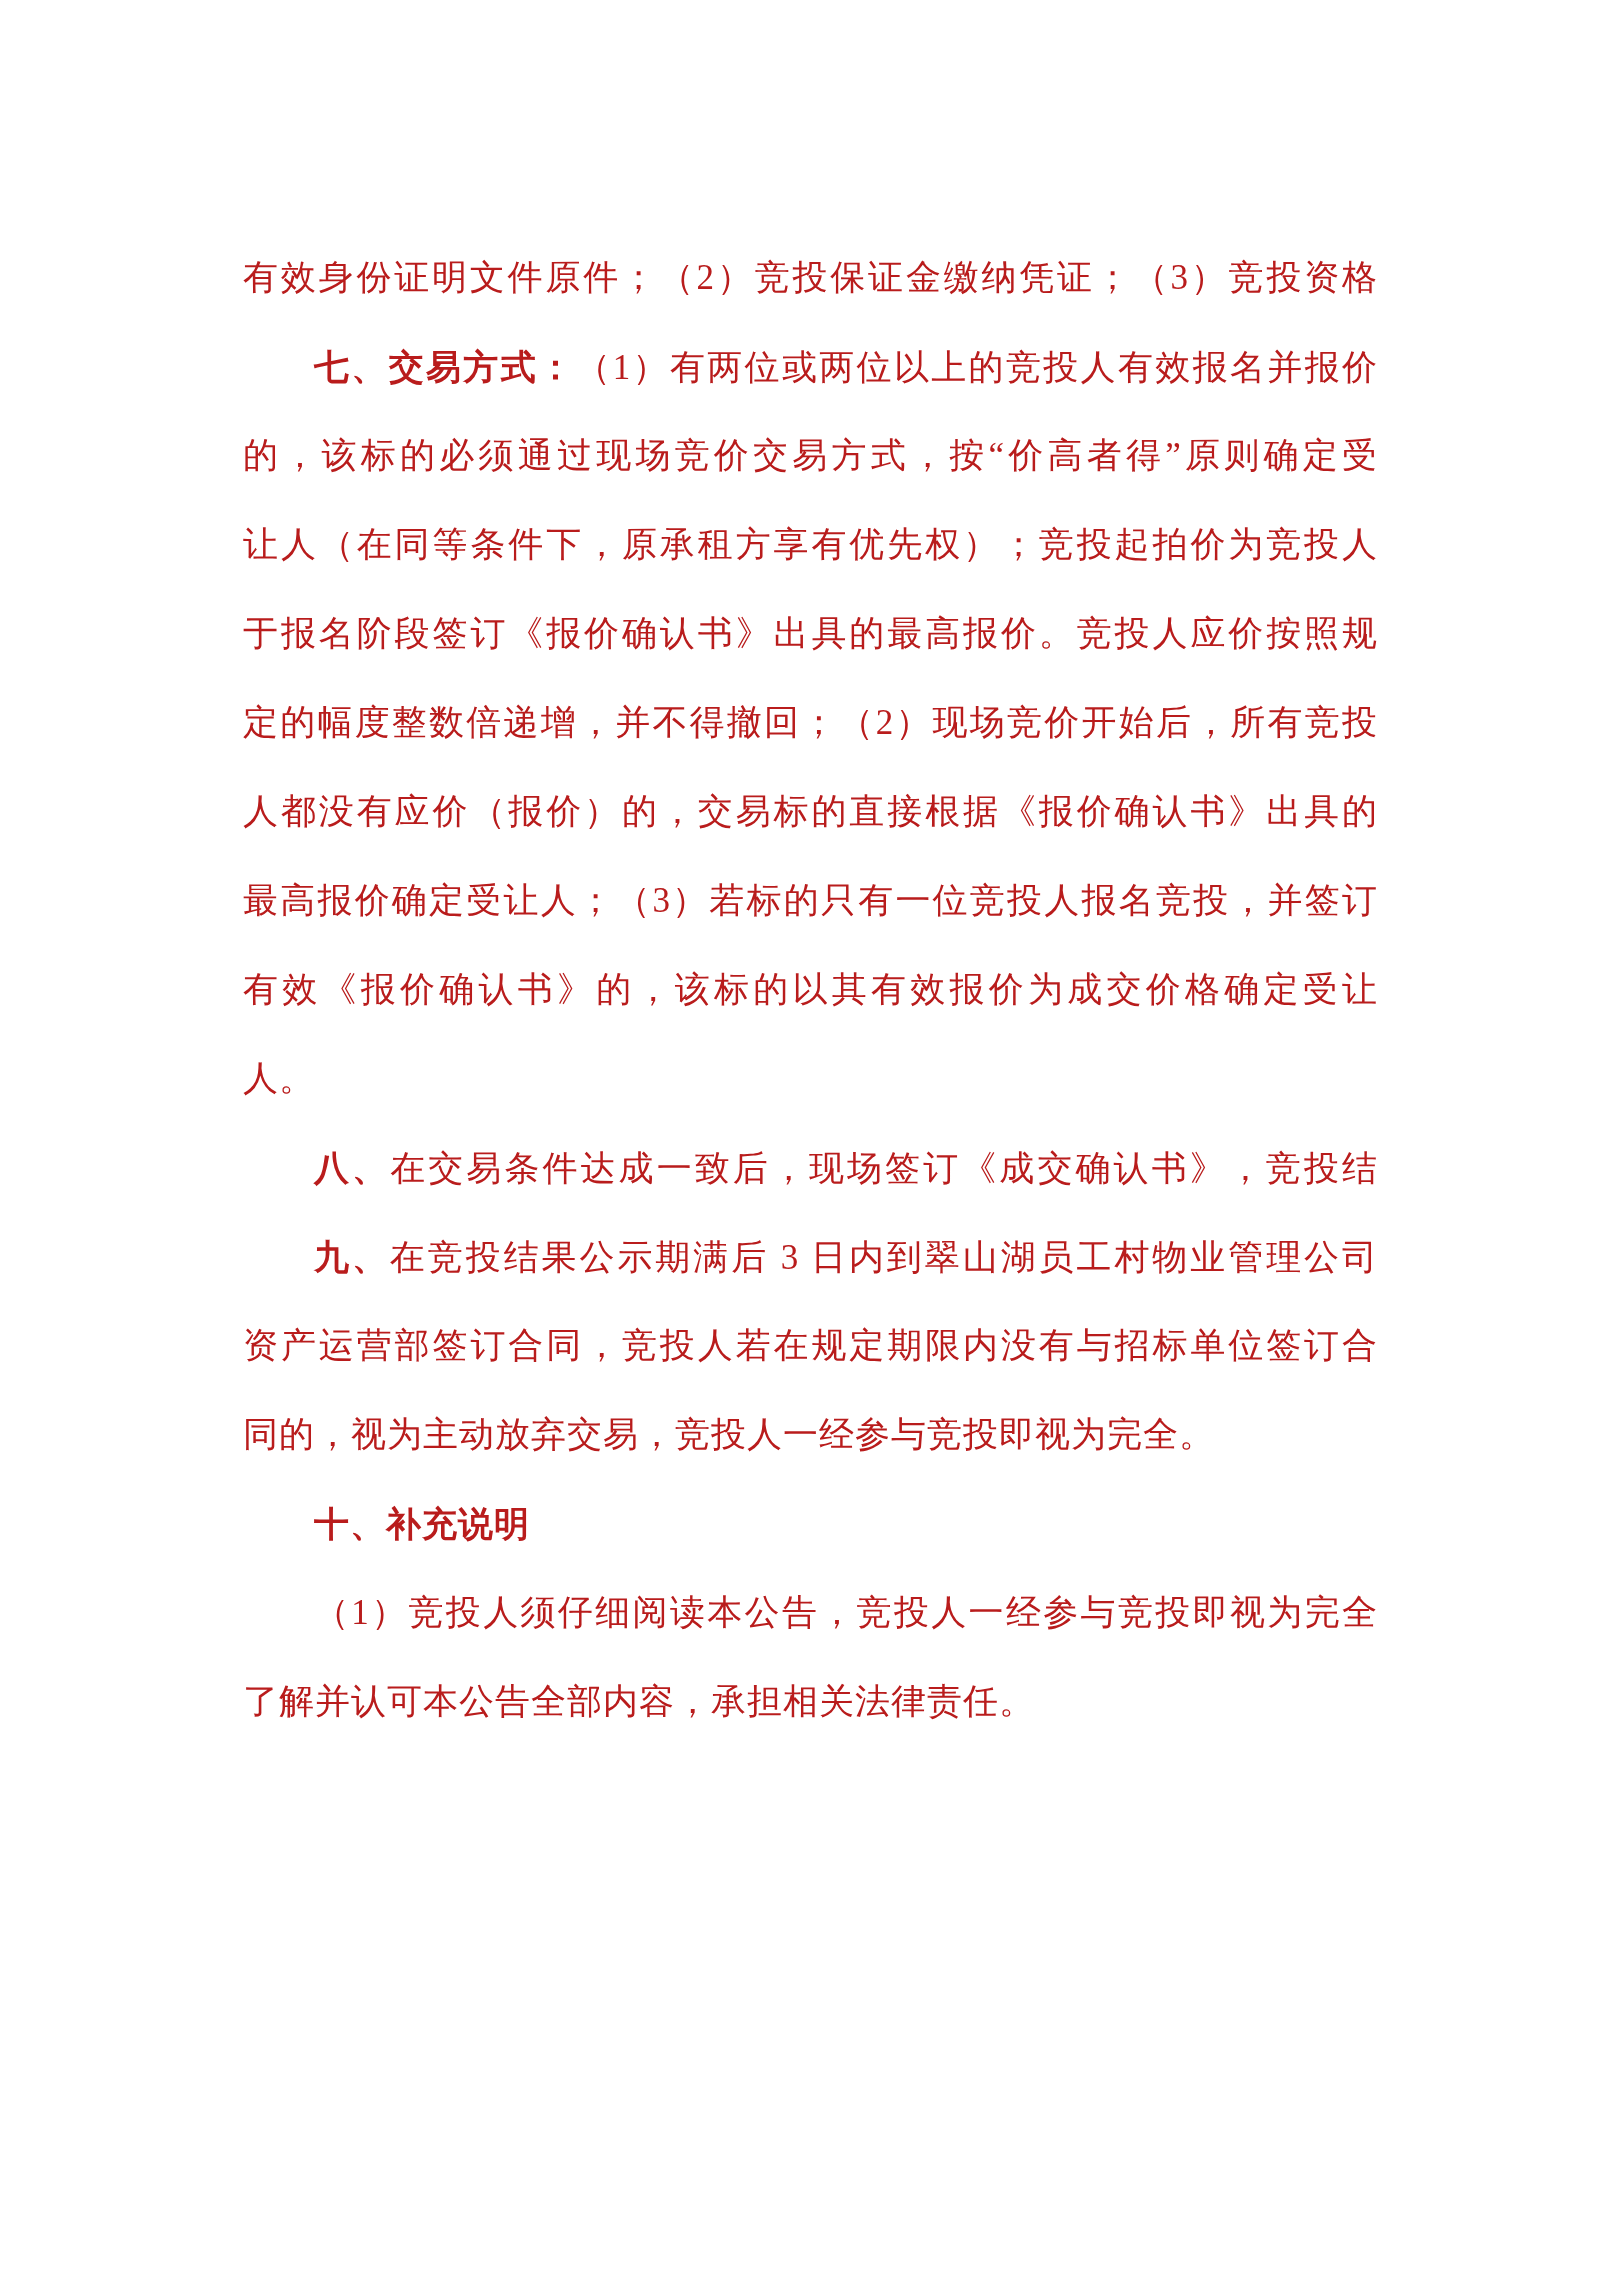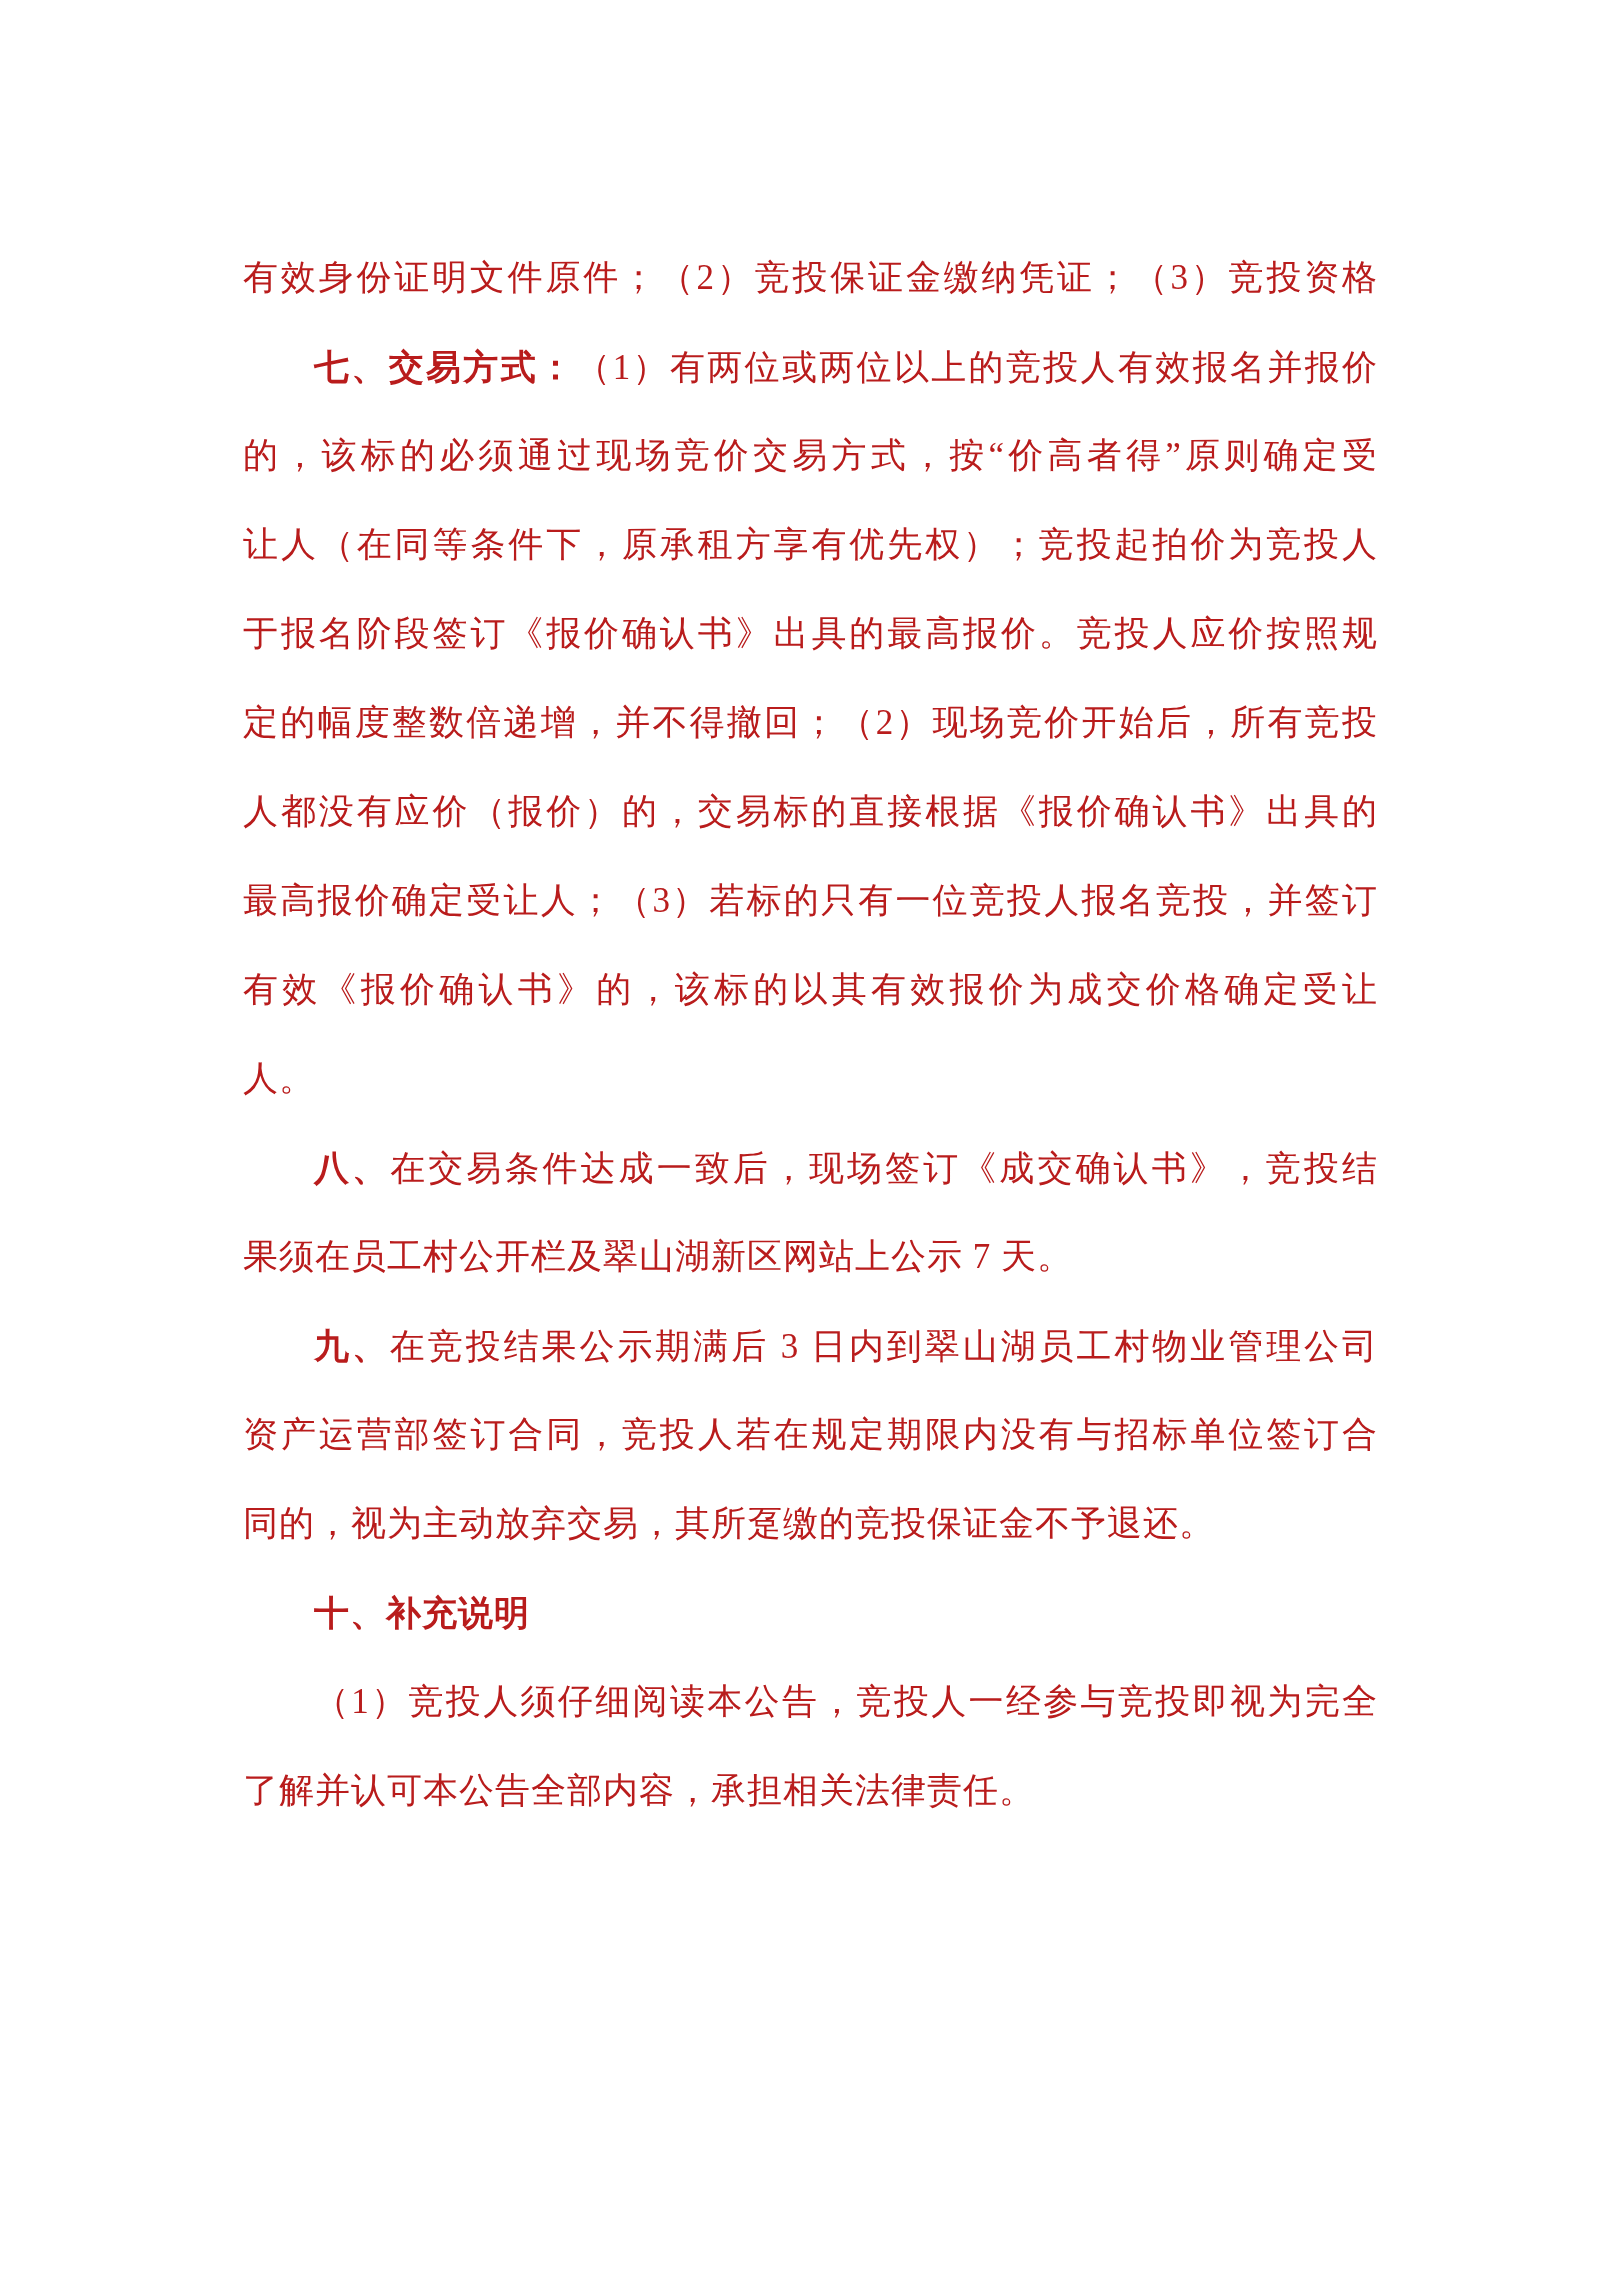--- a/index.html
+++ b/index.html
@@ -57,22 +57,21 @@
       <div class="line indent fill"><span class="run run-bold">七、交易方式：</span><span class="run">（1）有两位或两位以上的竞投人有效报名并报价</span></div>
       <div class="line fill"><span class="run">的，该标的必须通过现场竞价交易方式，按“价高者得”原则确定受</span></div>
       <div class="line fill"><span class="run">让人（在同等条件下，原承租方享有优先权）；竞投起拍价为竞投人</span></div>
       <div class="line fill"><span class="run">于报名阶段签订《报价确认书》出具的最高报价。竞投人应价按照规</span></div>
       <div class="line fill"><span class="run">定的幅度整数倍递增，并不得撤回；（2）现场竞价开始后，所有竞投</span></div>
       <div class="line fill"><span class="run">人都没有应价（报价）的，交易标的直接根据《报价确认书》出具的</span></div>
       <div class="line fill"><span class="run">最高报价确定受让人；（3）若标的只有一位竞投人报名竞投，并签订</span></div>
       <div class="line fill"><span class="run">有效《报价确认书》的，该标的以其有效报价为成交价格确定受让</span></div>
       <div class="line"><span class="run">人。</span></div>
       <div class="line indent fill"><span class="run run-bold">八、</span><span class="run">在交易条件达成一致后，现场签订《成交确认书》，竞投结</span></div>
-      <div class="line"><span class="run">果须在员工村公开栏及翠山湖新区网站上公示 7 天。</span></div>
       <div class="line indent fill"><span class="run run-bold">九、</span><span class="run">在竞投结果公示期满后 3 日内到翠山湖员工村物业管理公司</span></div>
       <div class="line fill"><span class="run">资产运营部签订合同，竞投人若在规定期限内没有与招标单位签订合</span></div>
-      <div class="line"><span class="run">同的，视为主动放弃交易，其所趸缴的竞投保证金不予退还。</span></div>
+      <div class="line"><span class="run">同的，视为主动放弃交易，竞投人一经参与竞投即视为完全。</span></div>
       <div class="line indent"><span class="run run-bold">十、补充说明</span></div>
       <div class="line indent fill"><span class="run">（1）竞投人须仔细阅读本公告，竞投人一经参与竞投即视为完全</span></div>
       <div class="line"><span class="run">了解并认可本公告全部内容，承担相关法律责任。</span></div>
     </div>
 </div>
 
 
 </body></html>

